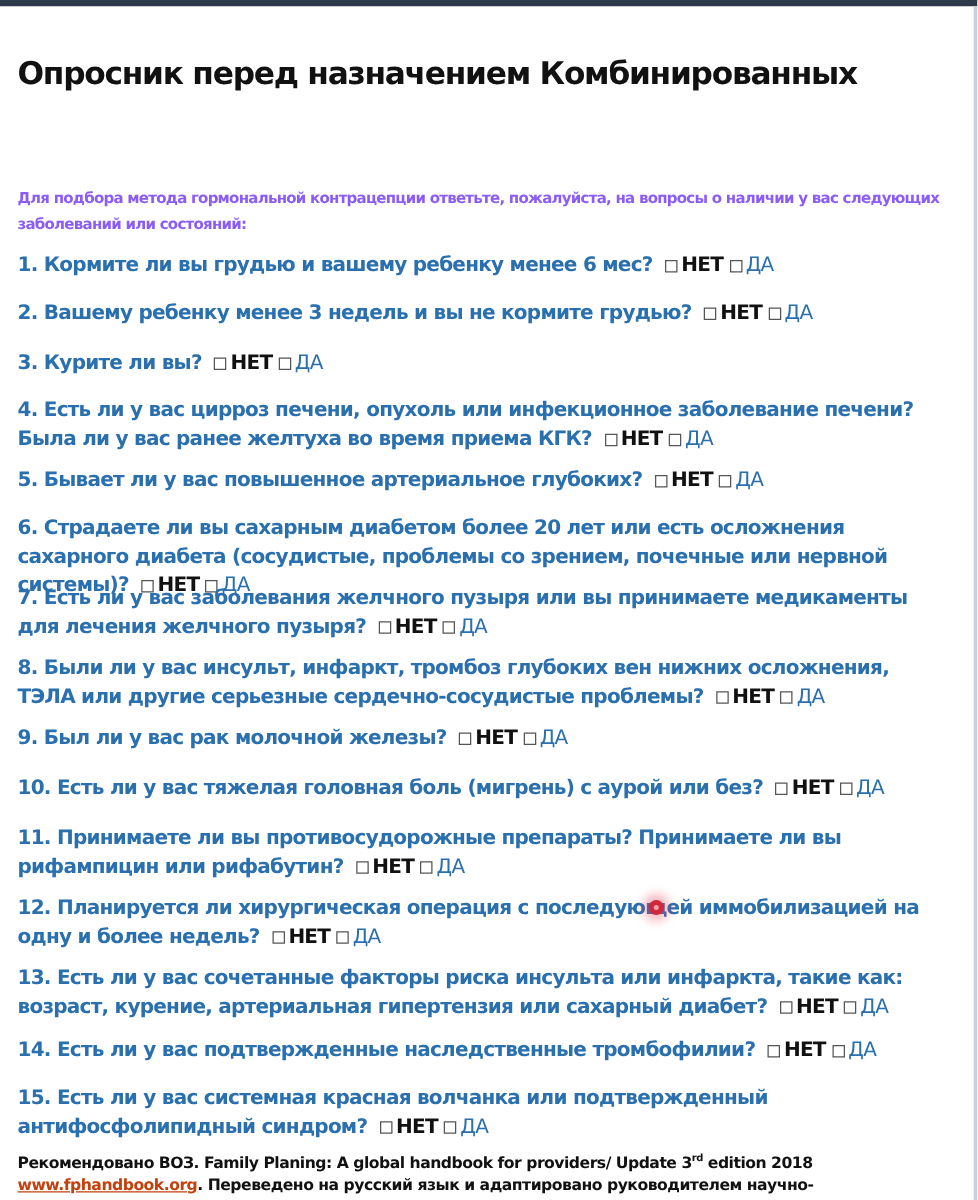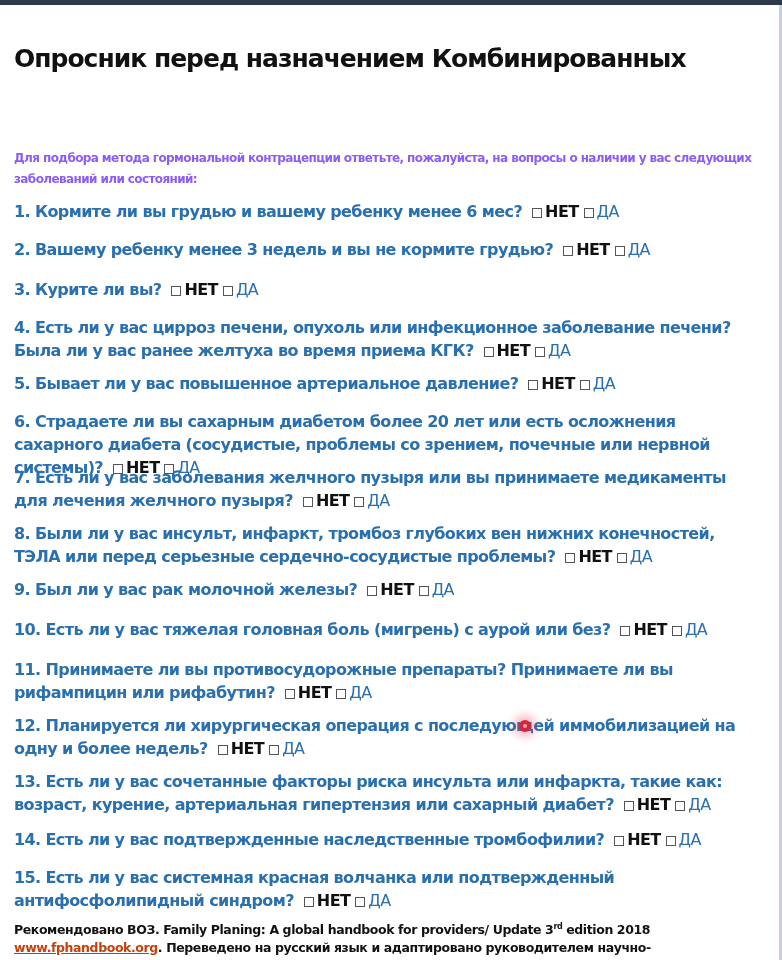--- a/index.html
+++ b/index.html
@@ -70,24 +70,24 @@
     <div>Опросник перед назначением Комбинированных</div>
   </div>
 
   <div class="intro">Для подбора метода гормональной контрацепции ответьте, пожалуйста, на вопросы о наличии у вас следующих заболеваний или состояний:</div>
 
   <div id="questions">
       <div class="q" style="top: 178px;"><span>1.</span> <span>Кормите ли вы грудью и вашему ребенку менее 6 мес?</span> <span class="opt"><span class="box"></span><span class="net">НЕТ</span></span><span class="opt"><span class="box"></span><span class="da">ДА</span></span></div>
       <div class="q" style="top: 216px;"><span>2.</span> <span>Вашему ребенку менее 3 недель и вы не кормите грудью?</span> <span class="opt"><span class="box"></span><span class="net">НЕТ</span></span><span class="opt"><span class="box"></span><span class="da">ДА</span></span></div>
       <div class="q" style="top: 256px;"><span>3.</span> <span>Курите ли вы?</span> <span class="opt"><span class="box"></span><span class="net">НЕТ</span></span><span class="opt"><span class="box"></span><span class="da">ДА</span></span></div>
       <div class="q" style="top: 294px;"><span>4.</span> <span>Есть ли у вас цирроз печени, опухоль или инфекционное заболевание печени? Была ли у вас ранее желтуха во время приема КГК?</span> <span class="opt"><span class="box"></span><span class="net">НЕТ</span></span><span class="opt"><span class="box"></span><span class="da">ДА</span></span></div>
-      <div class="q" style="top: 350px;"><span>5.</span> <span>Бывает ли у вас повышенное артериальное давление?</span> <span class="opt"><span class="box"></span><span class="net">НЕТ</span></span><span class="opt"><span class="box"></span><span class="da">ДА</span></span></div>
+      <div class="q" style="top: 350px;"><span>5.</span> <span>Бывает ли у вас повышенное артериальное глубоких?</span> <span class="opt"><span class="box"></span><span class="net">НЕТ</span></span><span class="opt"><span class="box"></span><span class="da">ДА</span></span></div>
       <div class="q" style="top: 388px;"><span>6.</span> <span>Страдаете ли вы сахарным диабетом более 20 лет или есть осложнения сахарного диабета (сосудистые, проблемы со зрением, почечные или нервной системы)?</span> <span class="opt"><span class="box"></span><span class="net">НЕТ</span></span><span class="opt"><span class="box"></span><span class="da">ДА</span></span></div>
       <div class="q" style="top: 444px;"><span>7.</span> <span>Есть ли у вас заболевания желчного пузыря или вы принимаете медикаменты для лечения желчного пузыря?</span> <span class="opt"><span class="box"></span><span class="net">НЕТ</span></span><span class="opt"><span class="box"></span><span class="da">ДА</span></span></div>
-      <div class="q" style="top: 500px;"><span>8.</span> <span>Были ли у вас инсульт, инфаркт, тромбоз глубоких вен нижних конечностей, ТЭЛА или перед серьезные сердечно-сосудистые проблемы?</span> <span class="opt"><span class="box"></span><span class="net">НЕТ</span></span><span class="opt"><span class="box"></span><span class="da">ДА</span></span></div>
+      <div class="q" style="top: 500px;"><span>8.</span> <span>Были ли у вас инсульт, инфаркт, тромбоз глубоких вен нижних осложнения, ТЭЛА или другие серьезные сердечно-сосудистые проблемы?</span> <span class="opt"><span class="box"></span><span class="net">НЕТ</span></span><span class="opt"><span class="box"></span><span class="da">ДА</span></span></div>
       <div class="q" style="top: 556px;"><span>9.</span> <span>Был ли у вас рак молочной железы?</span> <span class="opt"><span class="box"></span><span class="net">НЕТ</span></span><span class="opt"><span class="box"></span><span class="da">ДА</span></span></div>
       <div class="q" style="top: 596px;"><span>10.</span> <span>Есть ли у вас тяжелая головная боль (мигрень) с аурой или без?</span> <span class="opt"><span class="box"></span><span class="net">НЕТ</span></span><span class="opt"><span class="box"></span><span class="da">ДА</span></span></div>
       <div class="q" style="top: 636px;"><span>11.</span> <span>Принимаете ли вы противосудорожные препараты? Принимаете ли вы рифампицин или рифабутин?</span> <span class="opt"><span class="box"></span><span class="net">НЕТ</span></span><span class="opt"><span class="box"></span><span class="da">ДА</span></span></div>
       <div class="q" style="top: 692px;"><span>12.</span> <span>Планируется ли хирургическая операция с последующей иммобилизацией на одну и более недель?</span> <span class="opt"><span class="box"></span><span class="net">НЕТ</span></span><span class="opt"><span class="box"></span><span class="da">ДА</span></span></div>
       <div class="q" style="top: 748px;"><span>13.</span> <span>Есть ли у вас сочетанные факторы риска инсульта или инфаркта, такие как: возраст, курение, артериальная гипертензия или сахарный диабет?</span> <span class="opt"><span class="box"></span><span class="net">НЕТ</span></span><span class="opt"><span class="box"></span><span class="da">ДА</span></span></div>
       <div class="q" style="top: 806px;"><span>14.</span> <span>Есть ли у вас подтвержденные наследственные тромбофилии?</span> <span class="opt"><span class="box"></span><span class="net">НЕТ</span></span><span class="opt"><span class="box"></span><span class="da">ДА</span></span></div>
       <div class="q" style="top: 844px;"><span>15.</span> <span>Есть ли у вас системная красная волчанка или подтвержденный антифосфолипидный синдром?</span> <span class="opt"><span class="box"></span><span class="net">НЕТ</span></span><span class="opt"><span class="box"></span><span class="da">ДА</span></span></div>
     </div>
 
   <div class="footer">

